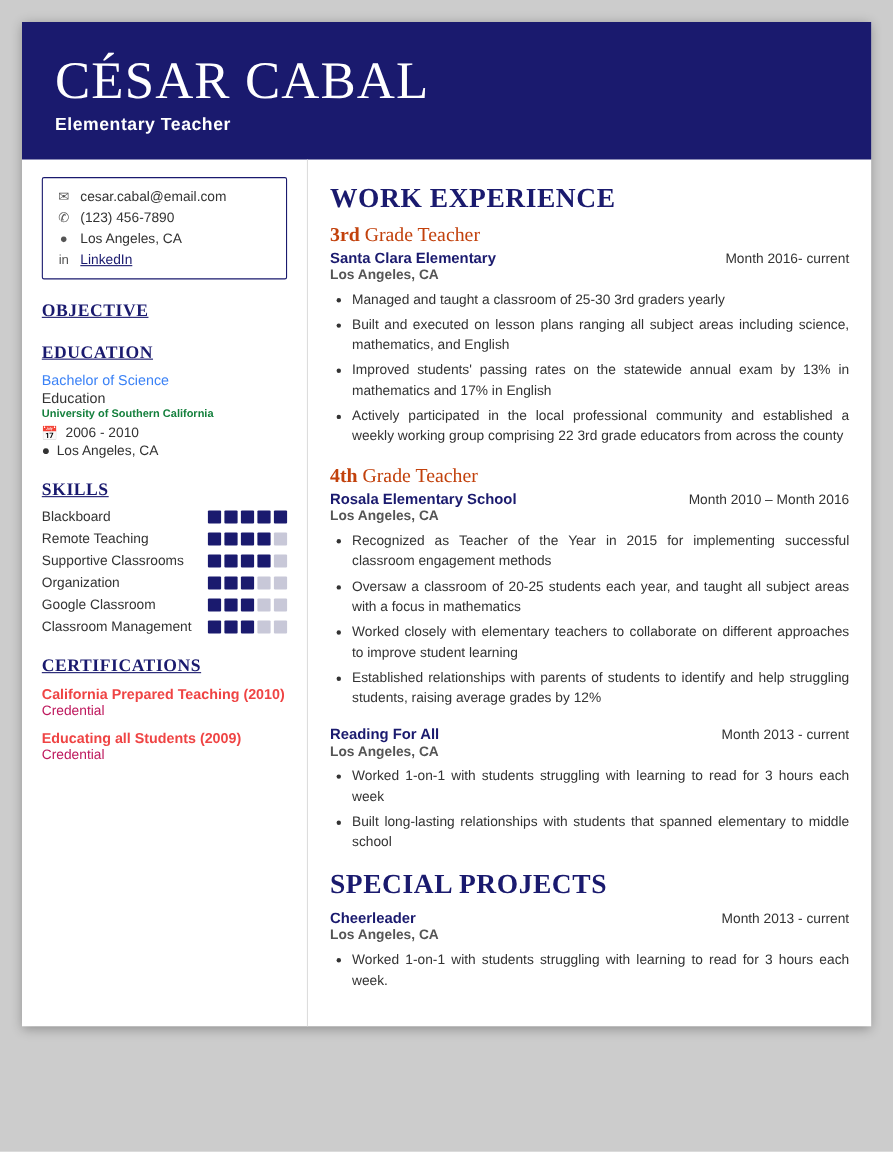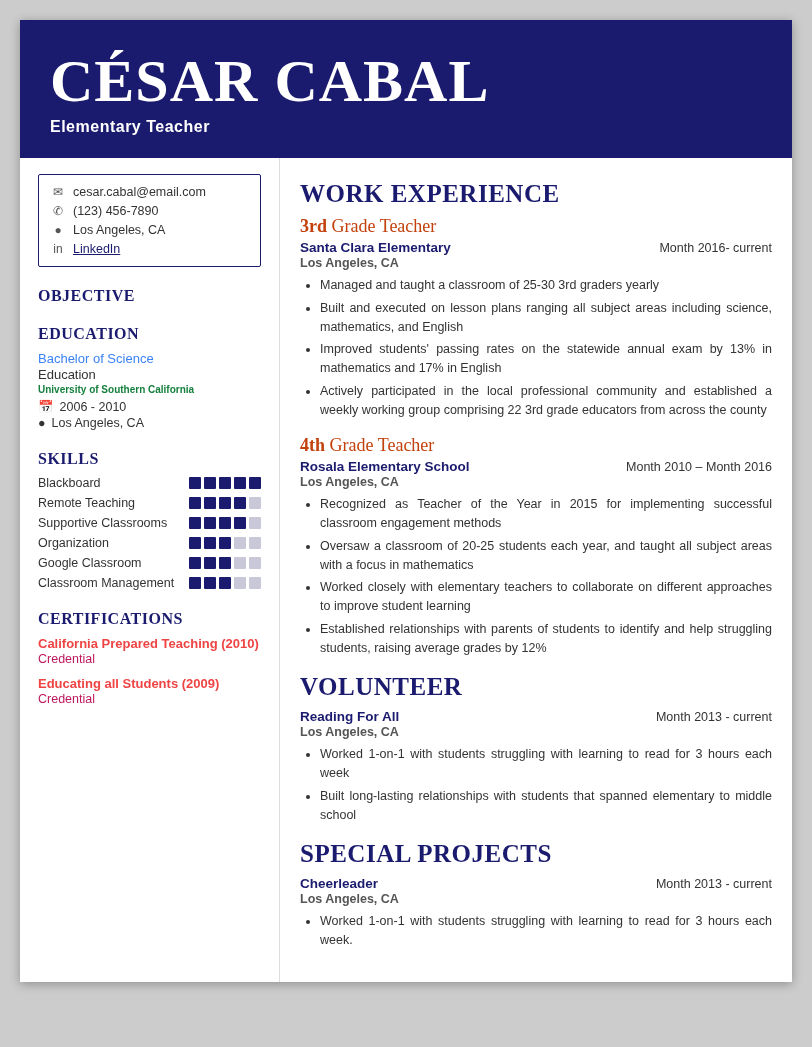--- a/index.html
+++ b/index.html
@@ -17,22 +17,22 @@
       width: 780px;
       background: #fff;
       box-shadow: 0 2px 10px rgba(0,0,0,0.3);
     }
     .header {
       background: #1a1a6e;
       color: #fff;
       padding: 28px 30px 22px 30px;
     }
     .header-name {
-      font-size: 60px;
-      font-weight: 700;
+      font-size: 48px;
+      font-weight: 400;
       letter-spacing: 1px;
       line-height: 1.1;
       font-family: Georgia, serif;
     }
     .header-title {
       font-size: 16px;
       font-weight: bold;
       margin-top: 4px;
       letter-spacing: 0.5px;
     }
@@ -79,20 +79,21 @@
       font-weight: 900;
       color: #1a1a6e;
       text-transform: uppercase;
       letter-spacing: 0.5px;
       margin-bottom: 8px;
       font-family: Georgia, serif;
     }
     .sidebar .section-title {
       font-size: 16px;
       margin-top: 20px;
+      text-decoration: underline;
     }
     .objective-text {
       font-size: 12.5px;
       line-height: 1.5;
       color: #333;
       margin-bottom: 16px;
     }
     .edu-degree {
       font-size: 13px;
       color: #3b82f6;
@@ -364,21 +365,20 @@
                 <li>Recognized as Teacher of the Year in 2015 for implementing successful classroom engagement methods</li>
                 <li>Oversaw a classroom of 20-25 students each year, and taught all subject areas with a focus in mathematics</li>
                 <li>Worked closely with elementary teachers to collaborate on different approaches to improve student learning</li>
                 <li>Established relationships with parents of students to identify and help struggling students, raising average grades by 12%</li>
               </ul>
             </div>
           </div>
       </div>
 
       <div>
-        <div class="section-title">VOLUNTEER</div>
         <div class="work-job">
           <div class="job-company-row">
             <span class="job-company">Reading For All</span>
             <span class="job-dates">Month 2013 - current</span>
           </div>
           <div class="job-location">Los Angeles, CA</div>
           <ul class="job-bullets" id="volunteer-bullets">
               <li>Worked 1-on-1 with students struggling with learning to read for 3 hours each week</li>
               <li>Built long-lasting relationships with students that spanned elementary to middle school</li>
             </ul>

